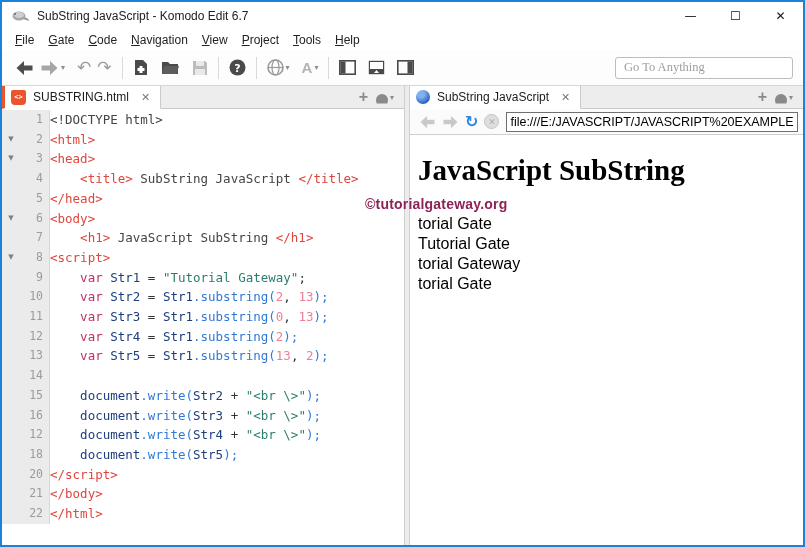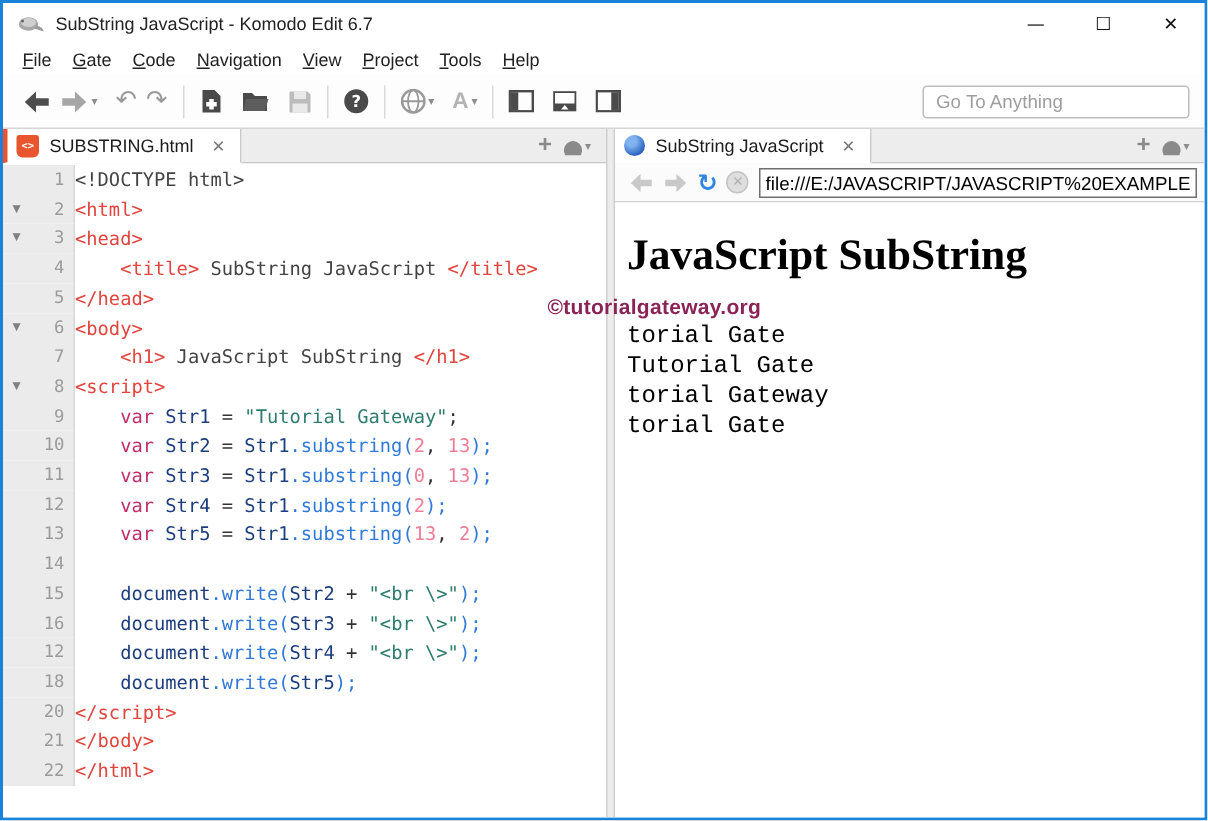--- a/index.html
+++ b/index.html
@@ -21,21 +21,21 @@
 
   
   .toolbar { height:36px; display:flex; align-items:center; padding:0 10px 0 10px; background:#fdfdfd; border-bottom:1px solid #d6d6d6; }
   .tb-btn { display:flex; align-items:center; justify-content:center; height:28px; padding:0 3px; background:transparent; border:0; }
   .tb-glyph { font-size:17px; color:#9a9a9a; font-family:"DejaVu Sans", sans-serif; line-height:1; }
   .caret { font-size:8px; color:#8d8d8d; margin-left:2px; font-family:"DejaVu Sans", sans-serif; }
   .tb-sep { width:1px; height:22px; background:#d9d9d9; margin:0 7px; }
   .tb-gap { width:6px; }
   .font-a { font-size:15px; color:#b3b3b3; font-weight:bold; }
   .goto-box { margin-left:auto; width:178px; height:22px; border:1px solid #bdbdbd; border-radius:3px;
-              font-size:12.5px; color:#444; padding:0 8px; outline:none; background:#fff; }
+              font-size:12.5px; color:#444; padding:0 8px; outline:none; background:#fff;font-family:Liberation Serif, serif; }
   .goto-box::placeholder { color:#9e9e9e; }
 
   
   .main { display:flex; height:459px; }
   .pane-left { width:402px; display:flex; flex-direction:column; }
   .splitter { width:6px; background:#ececec; border-left:1px solid #cfcfcf; border-right:1px solid #cfcfcf; }
   .pane-right { flex:1; display:flex; flex-direction:column; }
 
   
   .tabstrip { height:23px; background:#ededed; border-bottom:1px solid #c9c9c9; display:flex; align-items:stretch; }
@@ -77,21 +77,21 @@
   .nav-btn { background:none; border:0; padding:0 3px; display:flex; align-items:center; }
   .refresh-glyph { font-size:16px; font-weight:bold; color:#2e86de; font-family:"DejaVu Sans", sans-serif; }
   .stop-circle { width:15px; height:15px; border-radius:50%; background:#dedede; border:1px solid #c4c4c4;
                  color:#b0b0b0; font-size:9px; display:flex; align-items:center; justify-content:center;
                  font-family:"DejaVu Sans", sans-serif; }
   .addr { flex:1; height:20px; border:1px solid #6f6f6f; font-size:12.5px; padding:0 3px; margin-left:4px;
           color:#000; outline:none; font-family:"Liberation Sans", sans-serif; }
   .bcontent { flex:1; background:#fff; padding-left:8px; overflow:hidden; }
   .bheading { font-family:"Liberation Serif", serif; font-weight:bold; font-size:29px; color:#000; margin-top:20px; line-height:1.1; }
   .bout { margin-top:27px; }
-  .bline { font-family:Liberation Mono, monospace; font-size:16px; color:#000; line-height:20px; }
+  .bline { font-family:Liberation Sans, sans-serif; font-size:16px; color:#000; line-height:20px; }
 
   .watermark { position:absolute; left:363px; top:194px; font-size:14px; font-weight:600; color:var(--wm);
                z-index:5; letter-spacing:0.2px; }
 
   svg { display:block; }
 </style>
 </head>
 <body>
 
 <div class="window">

